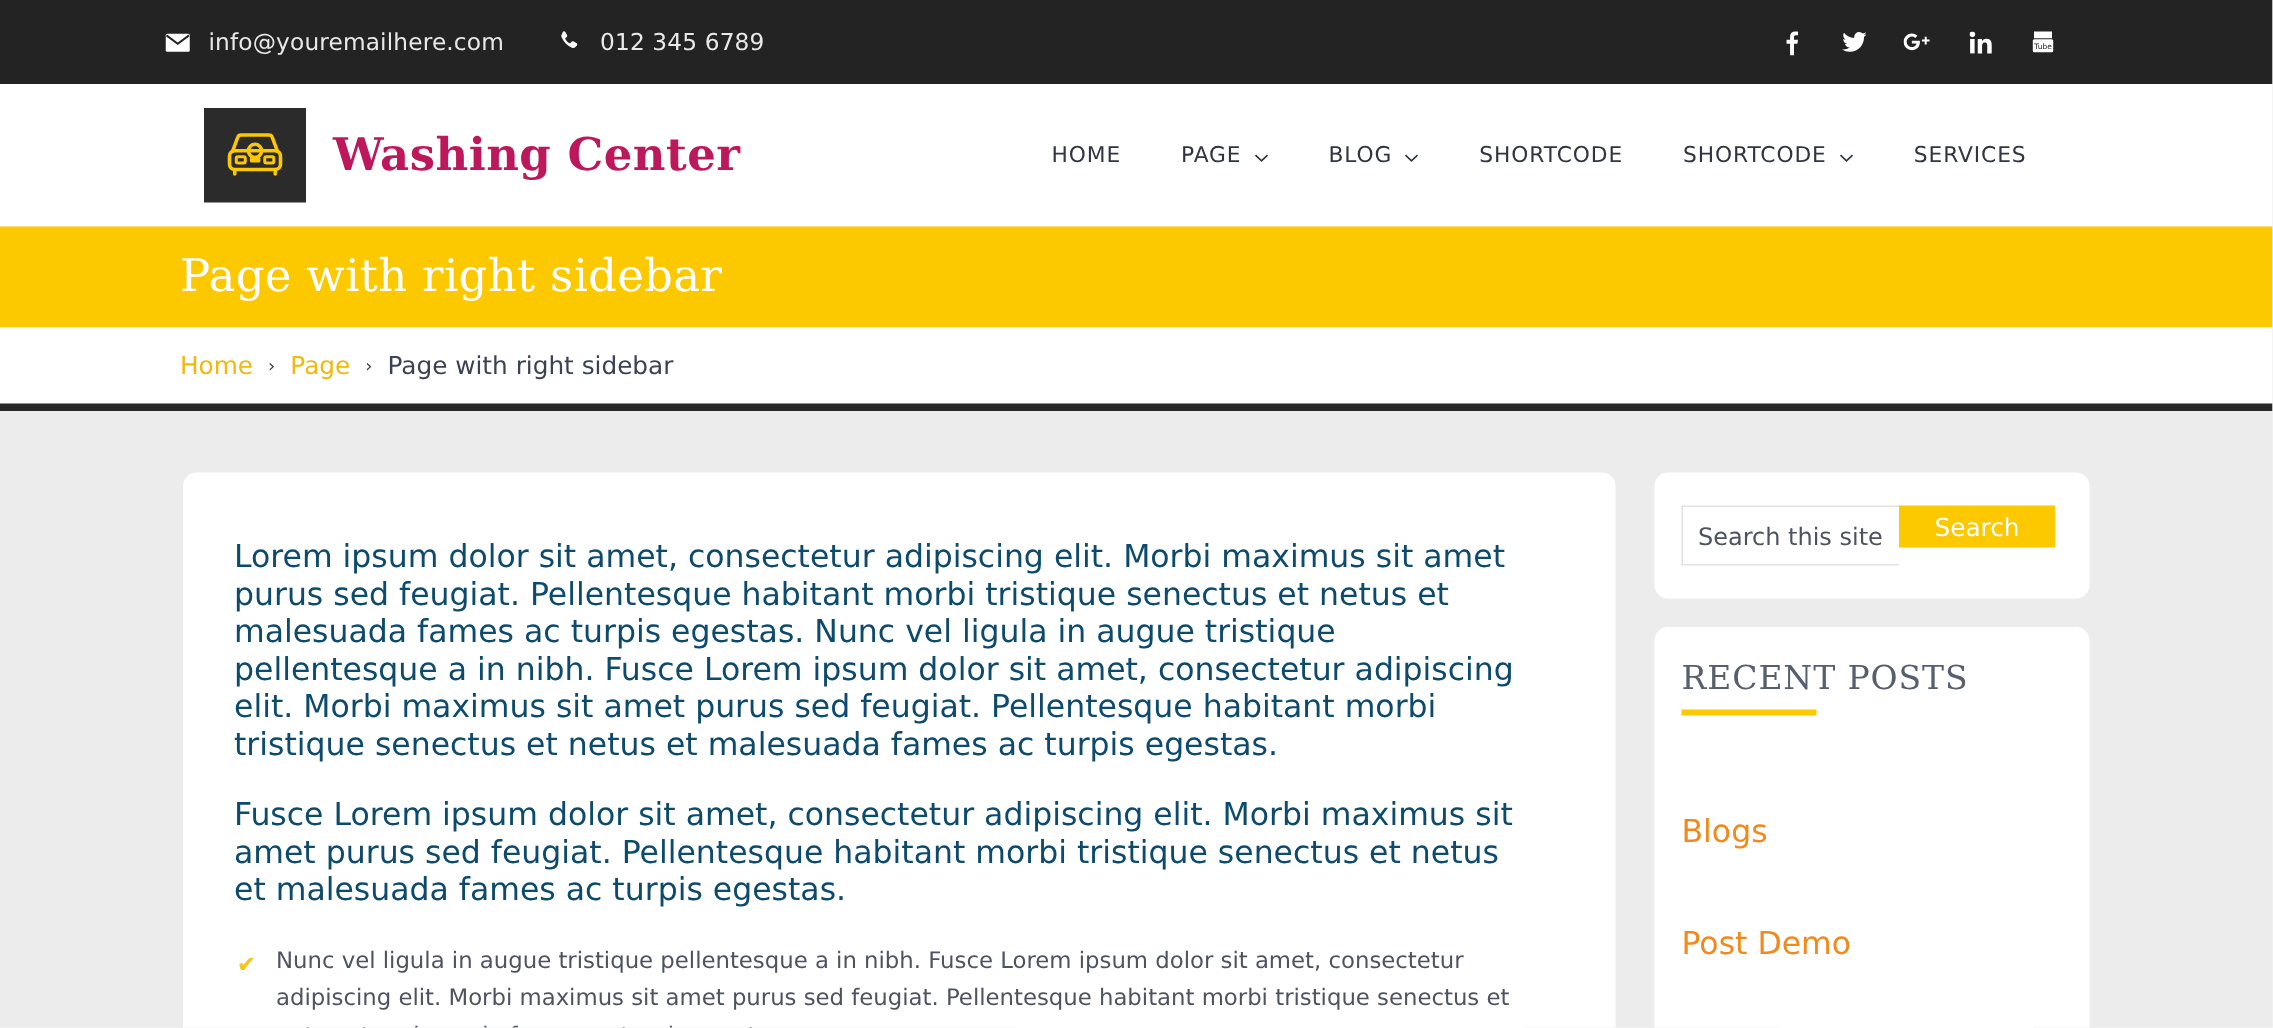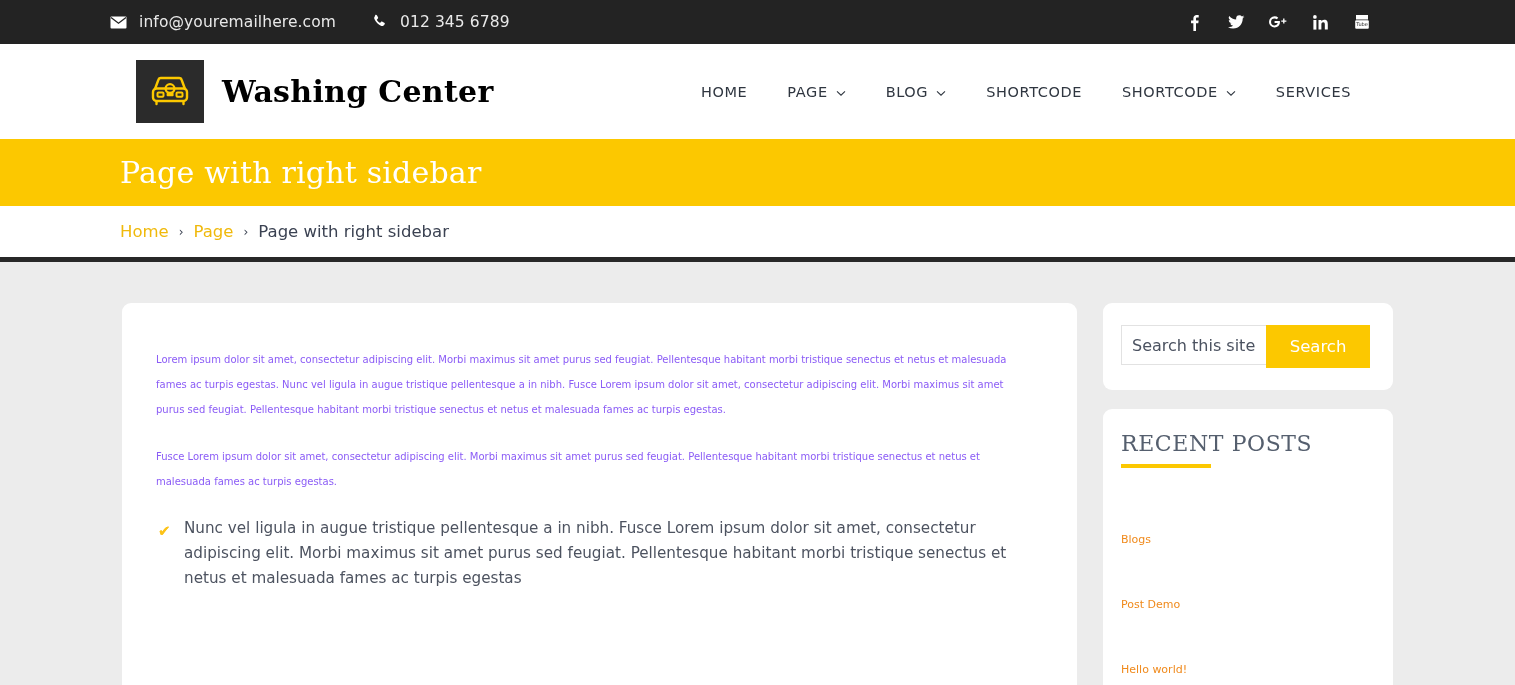--- a/index.html
+++ b/index.html
@@ -5,21 +5,21 @@
   * { box-sizing: border-box; margin: 0; padding: 0; }
   html, body {
     width: 1515px; height: 685px;
     background: #ececec;
     font-family: "DejaVu Sans", "Liberation Sans", sans-serif;
     overflow: hidden;
   }
 
   
   .topbar {
-    height: 44px;
+    height: 56px;
     background: #232323;
     display: flex; align-items: center;
     padding: 0 144px 0 110px;
   }
   .topbar-left { display: flex; align-items: center; gap: 36px; }
   .tb-item { display: flex; align-items: center; gap: 12px; }
   .tb-item .glyph { color: #ffffff; display: flex; align-items: center; }
   .tb-item .txt { color: #e9e9e9; font-size: 15.5px; letter-spacing: .1px; }
   .topbar-right { margin-left: auto; display: flex; align-items: center; gap: 24px; }
   .soc { color: #fff; display: flex; align-items: center; justify-content: center;
@@ -32,21 +32,21 @@
     display: flex; align-items: center;
     padding: 0 144px 0 136px;
   }
   .brand { display: flex; align-items: center; gap: 18px; }
   .logo-box {
     width: 68px; height: 63px; background: #2b2b2b;
     display: flex; align-items: center; justify-content: center;
   }
   .brand-name {
     font-family: "DejaVu Serif", "Liberation Serif", serif;
-    font-size: 30px; font-weight: 700; color: #000000; letter-spacing: .3px;
+    font-size: 30px; font-weight: 700; color: #be185d; letter-spacing: .3px;
   }
   .nav { margin-left: auto; display: flex; align-items: center; }
   .nav-item {
     display: flex; align-items: center; gap: 8px;
     padding: 0 20px; cursor: pointer;
   }
   .nav-item .lbl {
     font-size: 14.5px; color: #2f3640; letter-spacing: .6px; font-weight: 400;
   }
   .caret { display: block; }
@@ -78,21 +78,21 @@
   
   .wrap {
     display: flex; gap: 26px;
     padding: 41px 0 0 122px;
   }
   .content-card {
     width: 955px; background: #fff; border-radius: 9px;
     padding: 44px 52px 40px 34px;
   }
   .content-card p {
-    font-size: 10px; line-height: 25px; color: #8b5cf6;
+    font-size: 21px; line-height: 25px; color: #0c4a6e;
     margin-bottom: 22px;
   }
   .check-list { list-style: none; }
   .check-list li {
     position: relative; padding-left: 28px;
     font-size: 15.2px; line-height: 25px; color: #4d5360;
     margin-bottom: 18px;
   }
   .check-list li .ck {
     position: absolute; left: 2px; top: 3px;
@@ -105,37 +105,37 @@
   .search-row { display: flex; }
   .search-input {
     width: 145px; height: 40px;
     border: 1px solid #e2e2e2; border-right: none;
     padding: 0 10px; font-size: 16px; color: #3b4252;
     font-family: "DejaVu Sans", "Liberation Sans", sans-serif;
     outline: none; background: #fff;
   }
   .search-input::placeholder { color: #4b5260; opacity: 1; }
   .search-btn {
-    width: 104px; height: 43px; border: none; background: #fcc800;
+    width: 104px; height: 28px; border: none; background: #fcc800;
     color: #fff; font-size: 16.5px; cursor: pointer;
     font-family: "DejaVu Sans", "Liberation Sans", sans-serif;
   }
   .widget-title {
     font-family: "DejaVu Serif", "Liberation Serif", serif;
     font-size: 22px; color: #555f6e; letter-spacing: .6px;
     padding-bottom: 12px; position: relative;
   }
   .widget-title::after {
     content: ""; position: absolute; left: 0; bottom: 0;
     width: 90px; height: 4px; background: #fcc800;
   }
   .post-list { list-style: none; margin-top: 24px; }
   .post-list li { margin-bottom: 10px; }
   .post-list a {
-    font-size: 11px; color: #f08a1c; text-decoration: none; cursor: pointer;
+    font-size: 21px; color: #f08a1c; text-decoration: none; cursor: pointer;
     display: inline-block;
     margin-top: 41px;
   }
   .widget.comments { padding-top: 34px; }
 </style>
 </head>
 <body>
 
 <div class="topbar">
   <div class="topbar-left">

